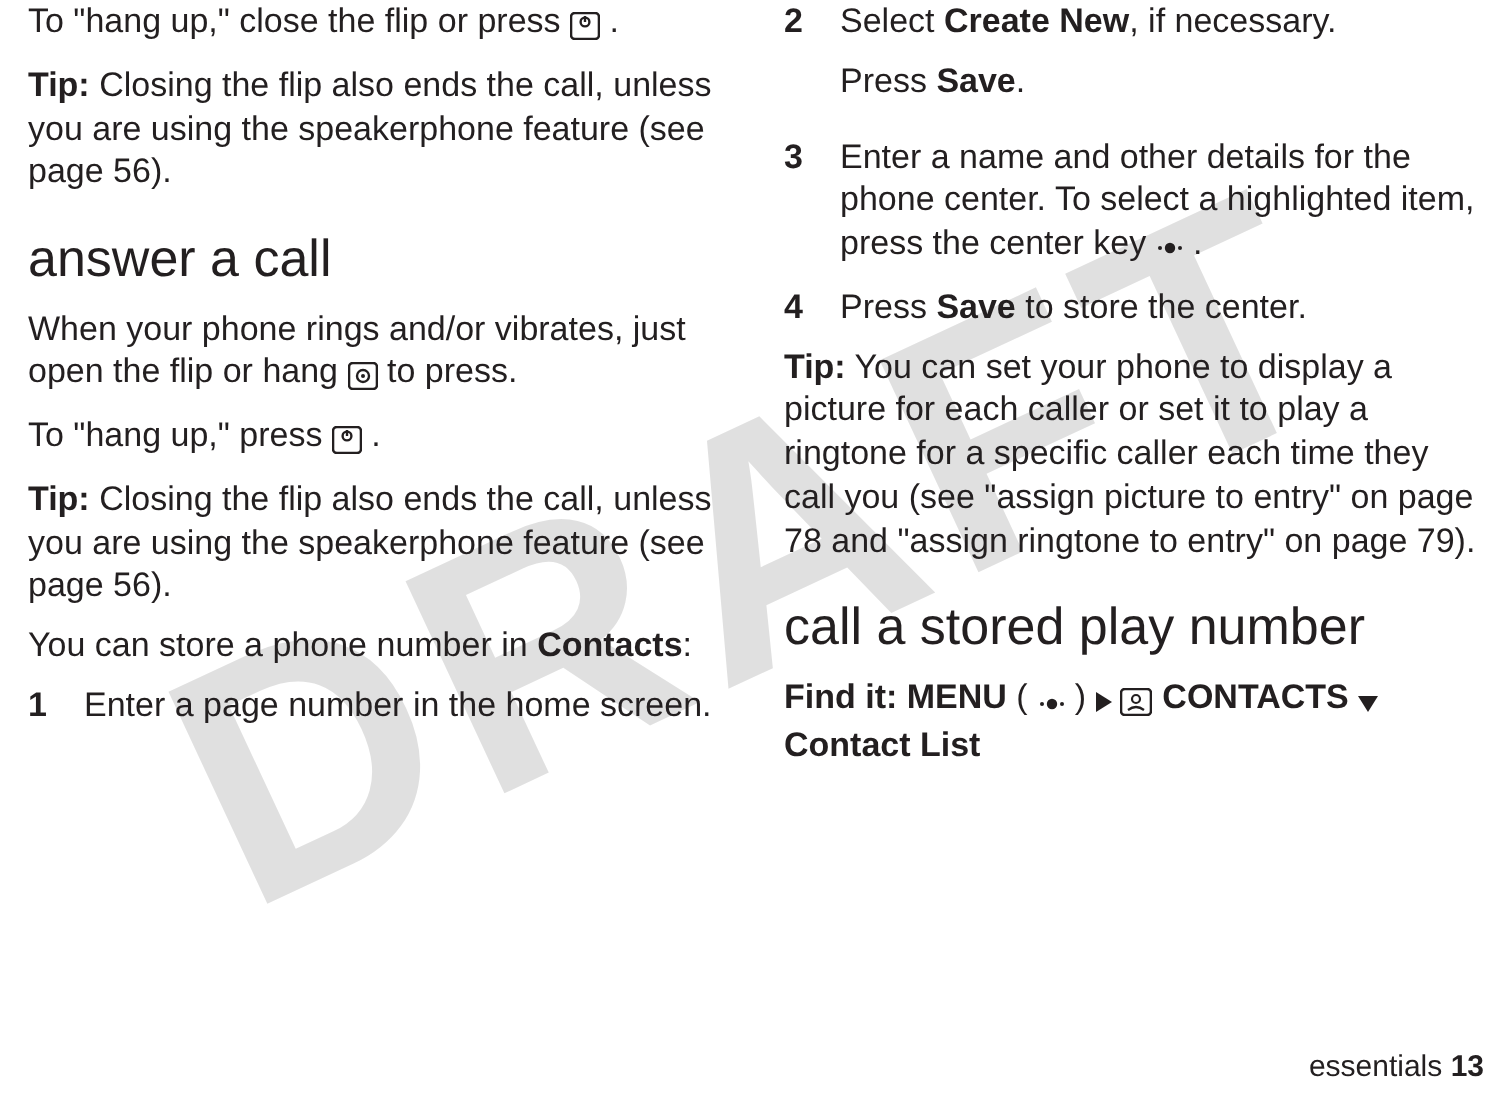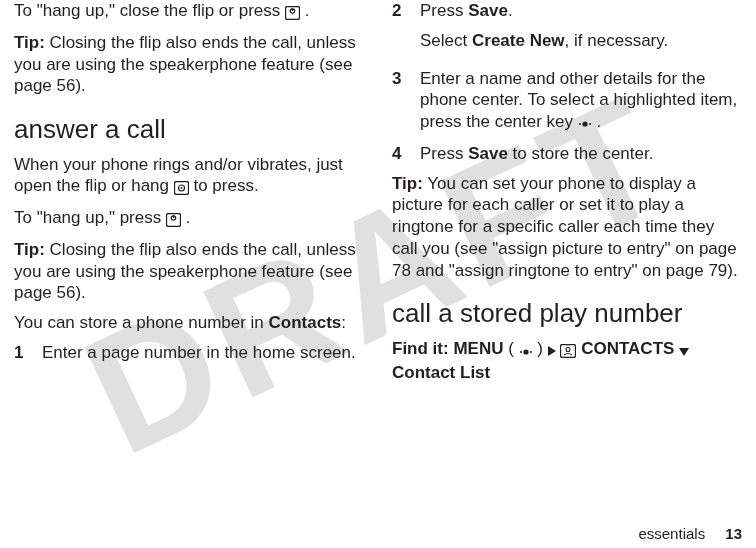--- a/index.html
+++ b/index.html
@@ -50,21 +50,21 @@
   .bold { font-weight: 600; }
   .step { display: flex; gap: 14px; margin-bottom: 8px; }
   .step-num { font-weight: 600; min-width: 14px; }
   .step-body { flex: 1; }
   .footer {
     position: absolute;
     bottom: 6px;
     right: 14px;
     font-size: 15px;
   }
-  .footer .label { font-weight: 300; margin-right: 16px; }
+  .footer .label { font-weight: 300; }
   .footer .pg { font-weight: 700; text-align: center; }
   .iconbox {
     display: inline-block;
     vertical-align: -2px;
   }
   svg { display: inline-block; vertical-align: -2px; }
   .tri { display:inline-block; }
 </style>
 </head>
 <body>
@@ -129,24 +129,24 @@
       <div class="step-body">Enter a page number in the home screen.</div>
     </div>
   </div>
 
   <div class="col">
 
     <div class="step">
       <div class="step-num">2</div>
       <div class="step-body">
         <p>
-          <span>Press </span><span class="bold">Save</span><span>.</span>
+          <span>Select </span><span class="bold">Create New</span><span>, if necessary.</span>
         </p>
         <p>
-          <span>Select </span><span class="bold">Create New</span><span>, if necessary.</span>
+          <span>Press </span><span class="bold">Save</span><span>.</span>
         </p>
       </div>
     </div>
 
     <div class="step">
       <div class="step-num">3</div>
       <div class="step-body">
         <span>Enter a name and other details for the phone center. To select a highlighted item, press the center key </span>
         <span class="iconbox">
           <svg width="14" height="14">

